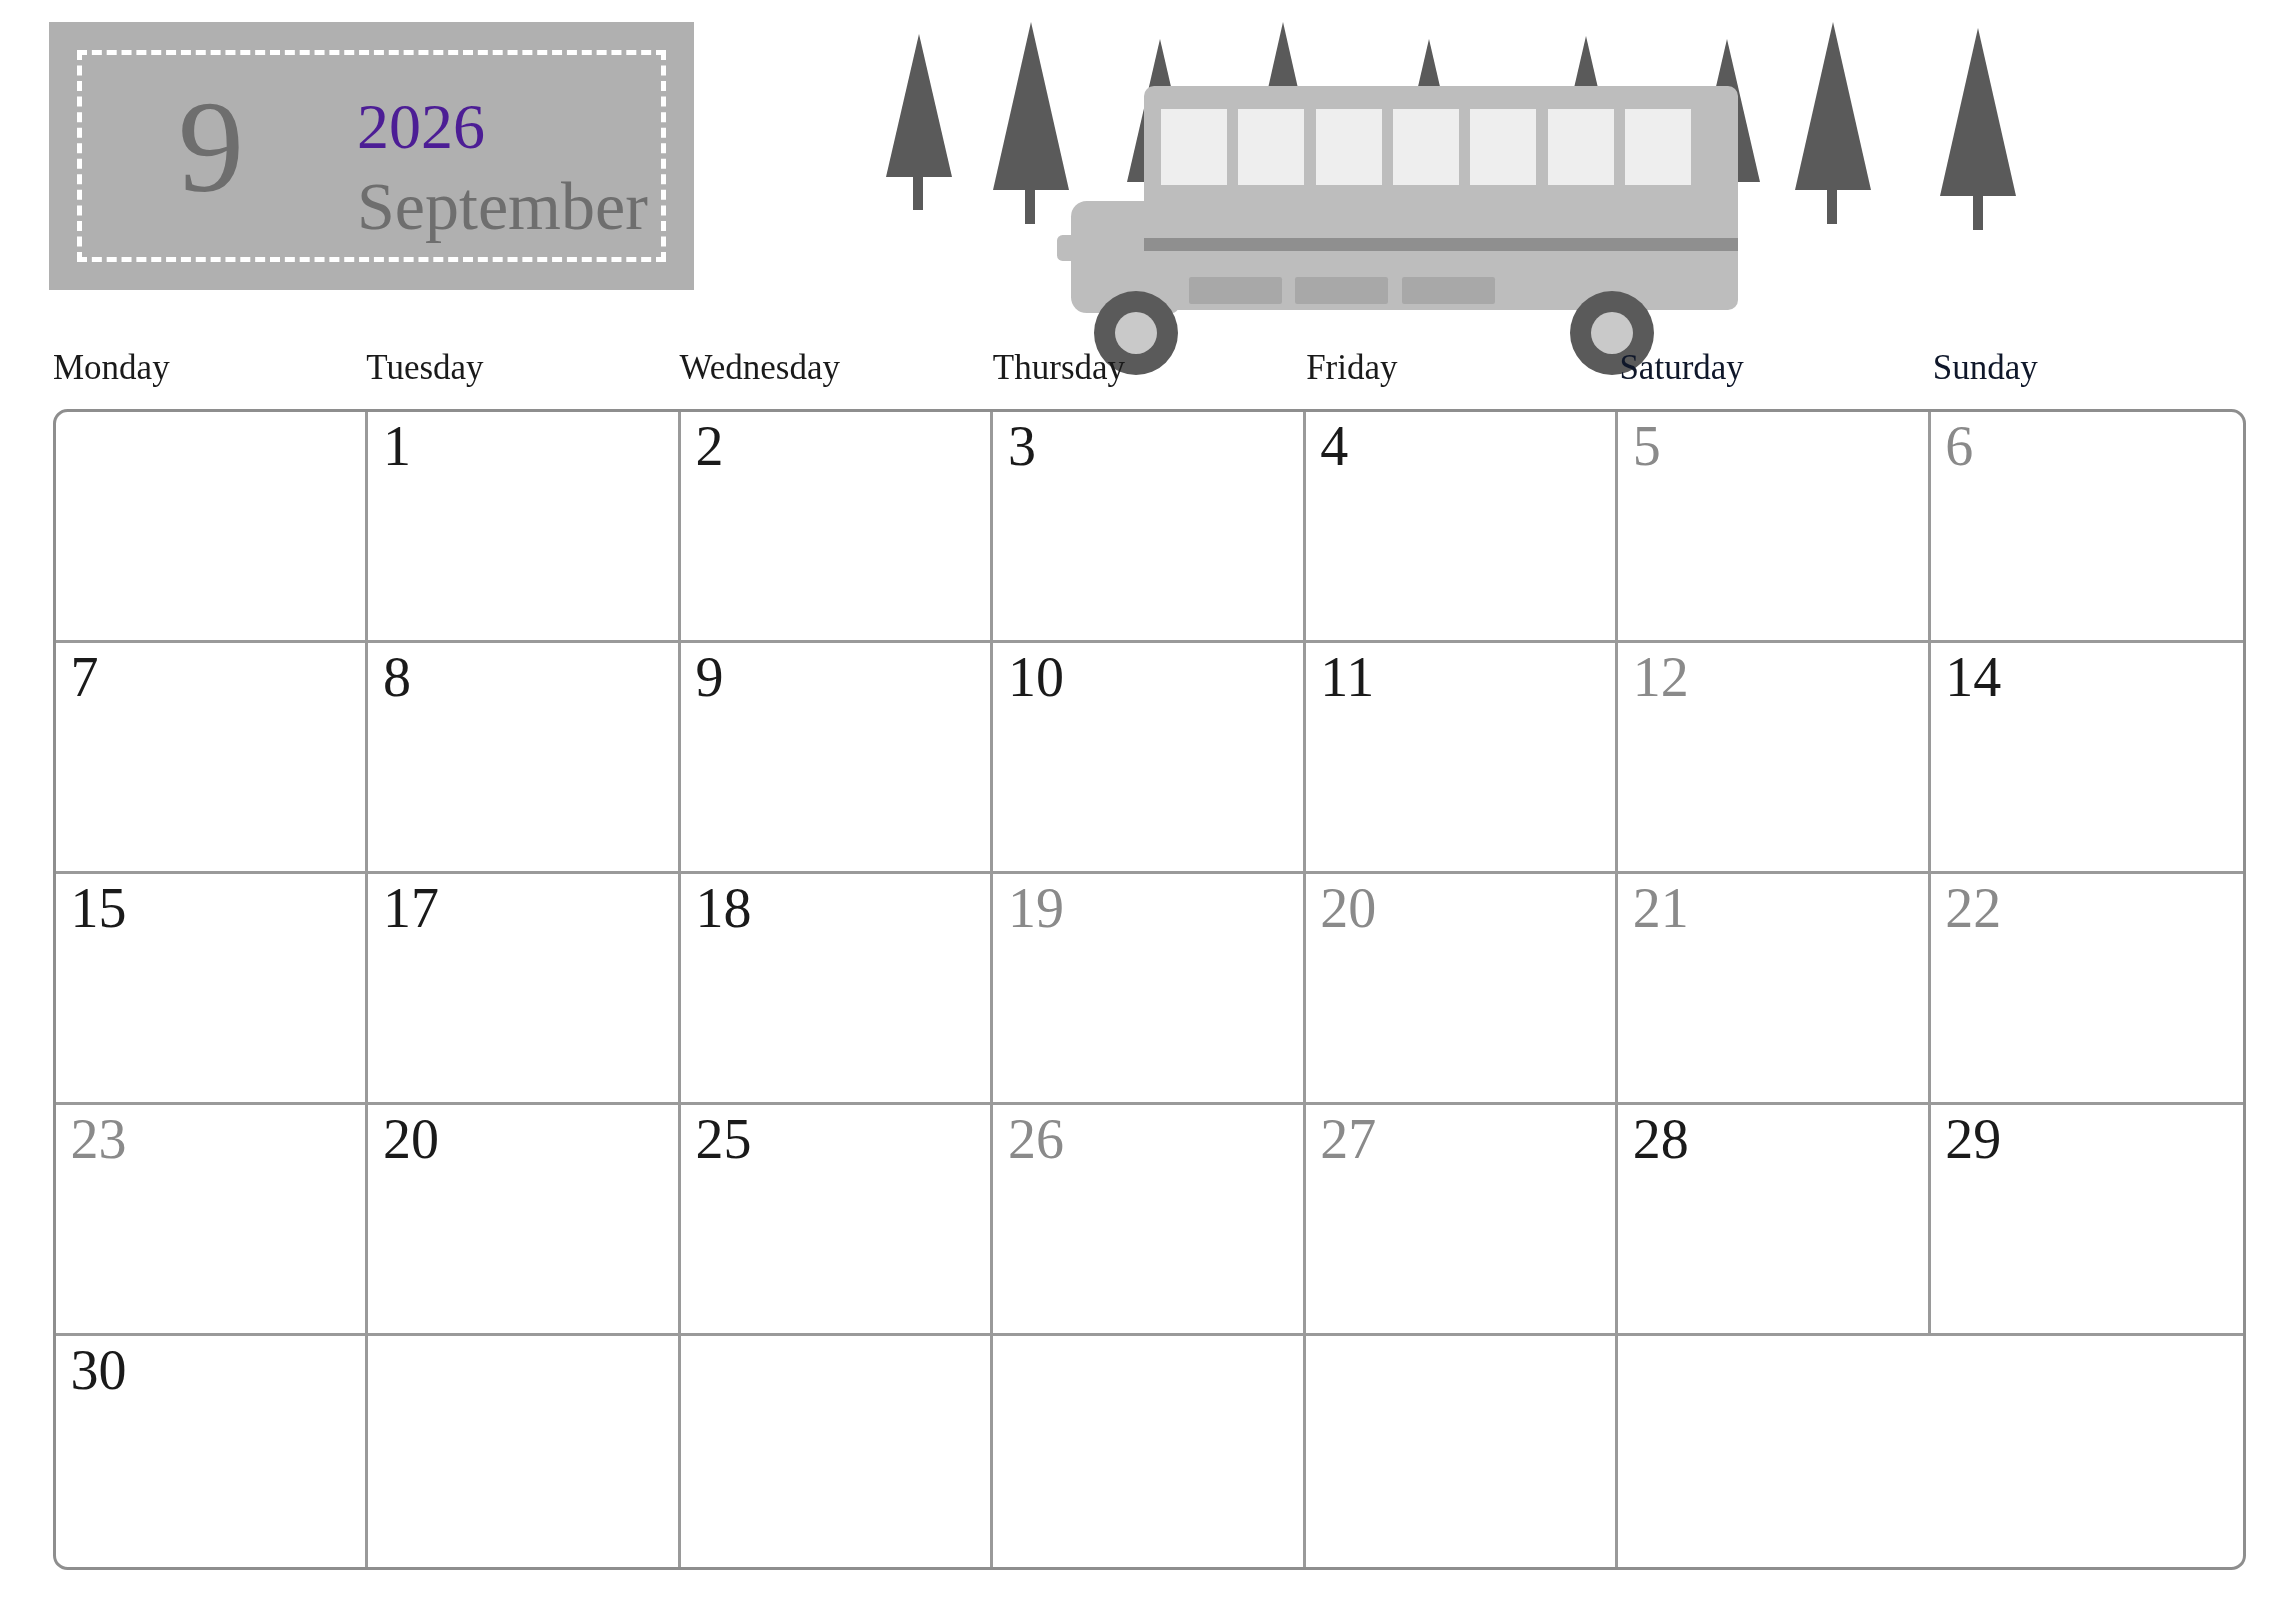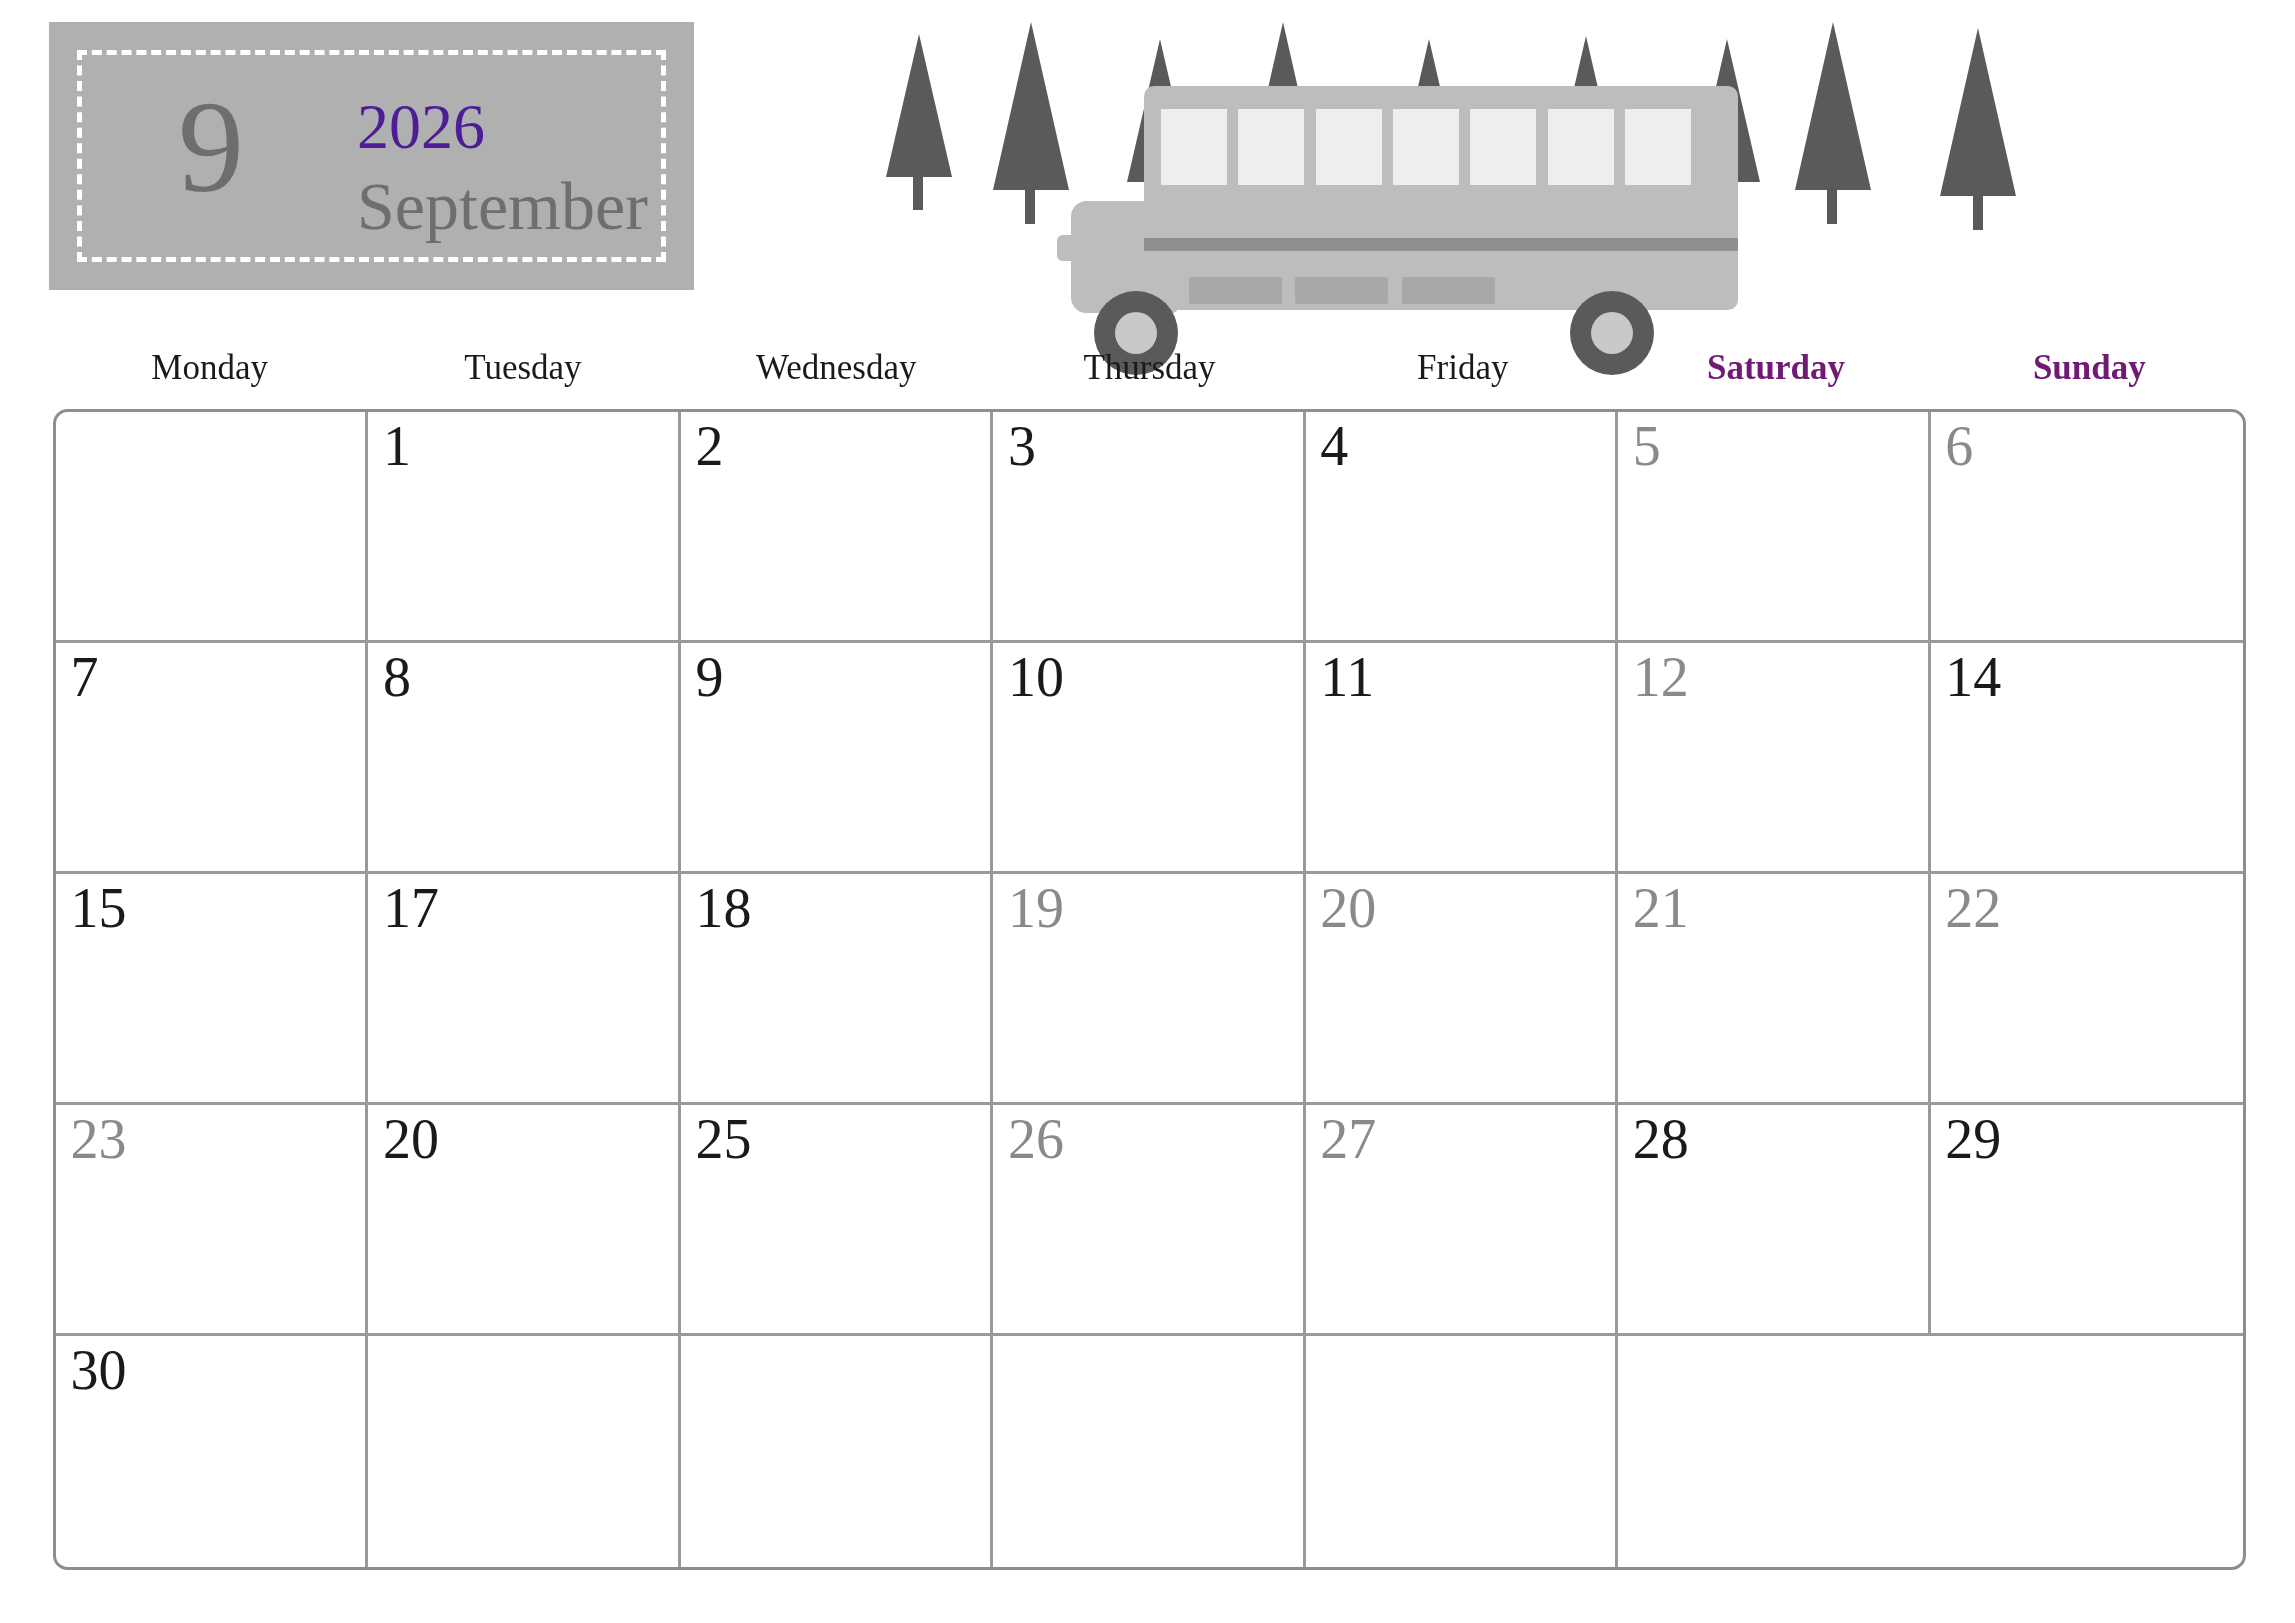--- a/index.html
+++ b/index.html
@@ -160,26 +160,26 @@
   .weekdays {
     position: absolute;
     left: 53px;
     top: 348px;
     width: 2193px;
     height: 45px;
     display: flex;
   }
   .weekday {
     flex: 1 1 0;
-    text-align: center;
+    text-align: left;
     font-size: 35px;
     line-height: 39px;
     color: #1a1a1a;
   }
-  .weekday.weekend { color: #701a75; font-weight: bold; }
+  .weekday.weekend { color: #0f172a; }
 
   
   .grid {
     position: absolute;
     left: 53px;
     top: 409px;
     width: 2193px;
     height: 1161px;
     border: 3.9px solid #8e8e8e;
     border-radius: 14.6px;

